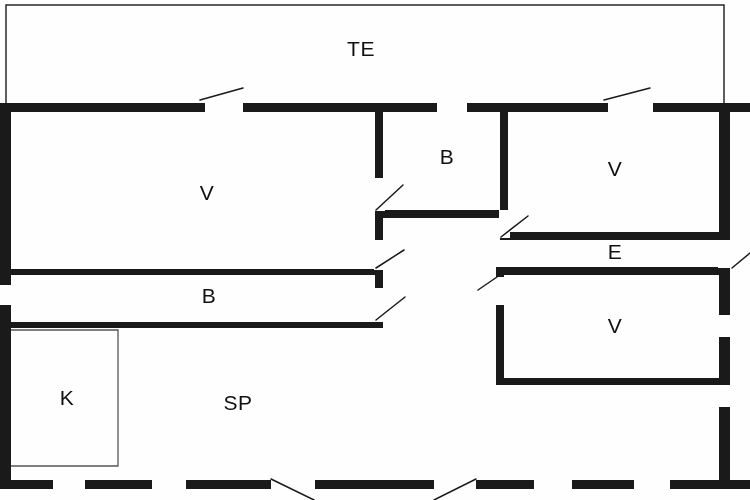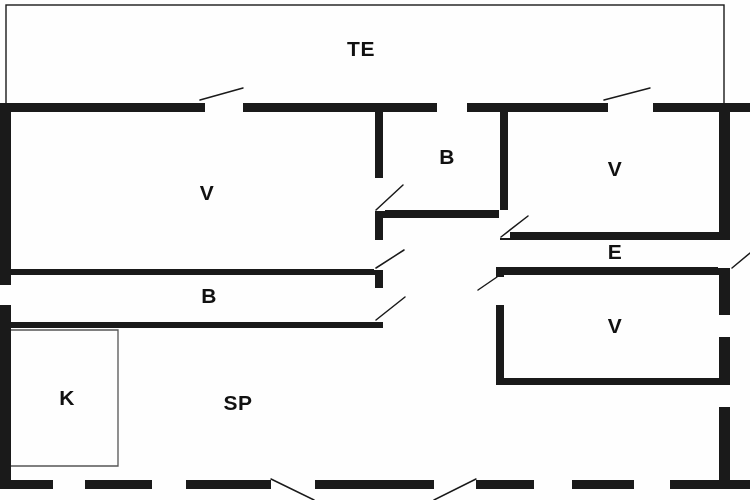--- a/index.html
+++ b/index.html
@@ -7,21 +7,20 @@
     padding: 0;
     background: #ffffff;
   }
   #plan-root {
     position: relative;
     width: 750px;
     height: 500px;
     background: #fefefe;
     font-family: "Liberation Sans", sans-serif;
     overflow: hidden;
-    font-weight: bold;
   }
   svg#floorplan {
     display: block;
     width: 750px;
     height: 500px;
   }
   .room-label {
     font-family: "Liberation Sans", sans-serif;
     font-size: 21px;
     fill: #111111;

